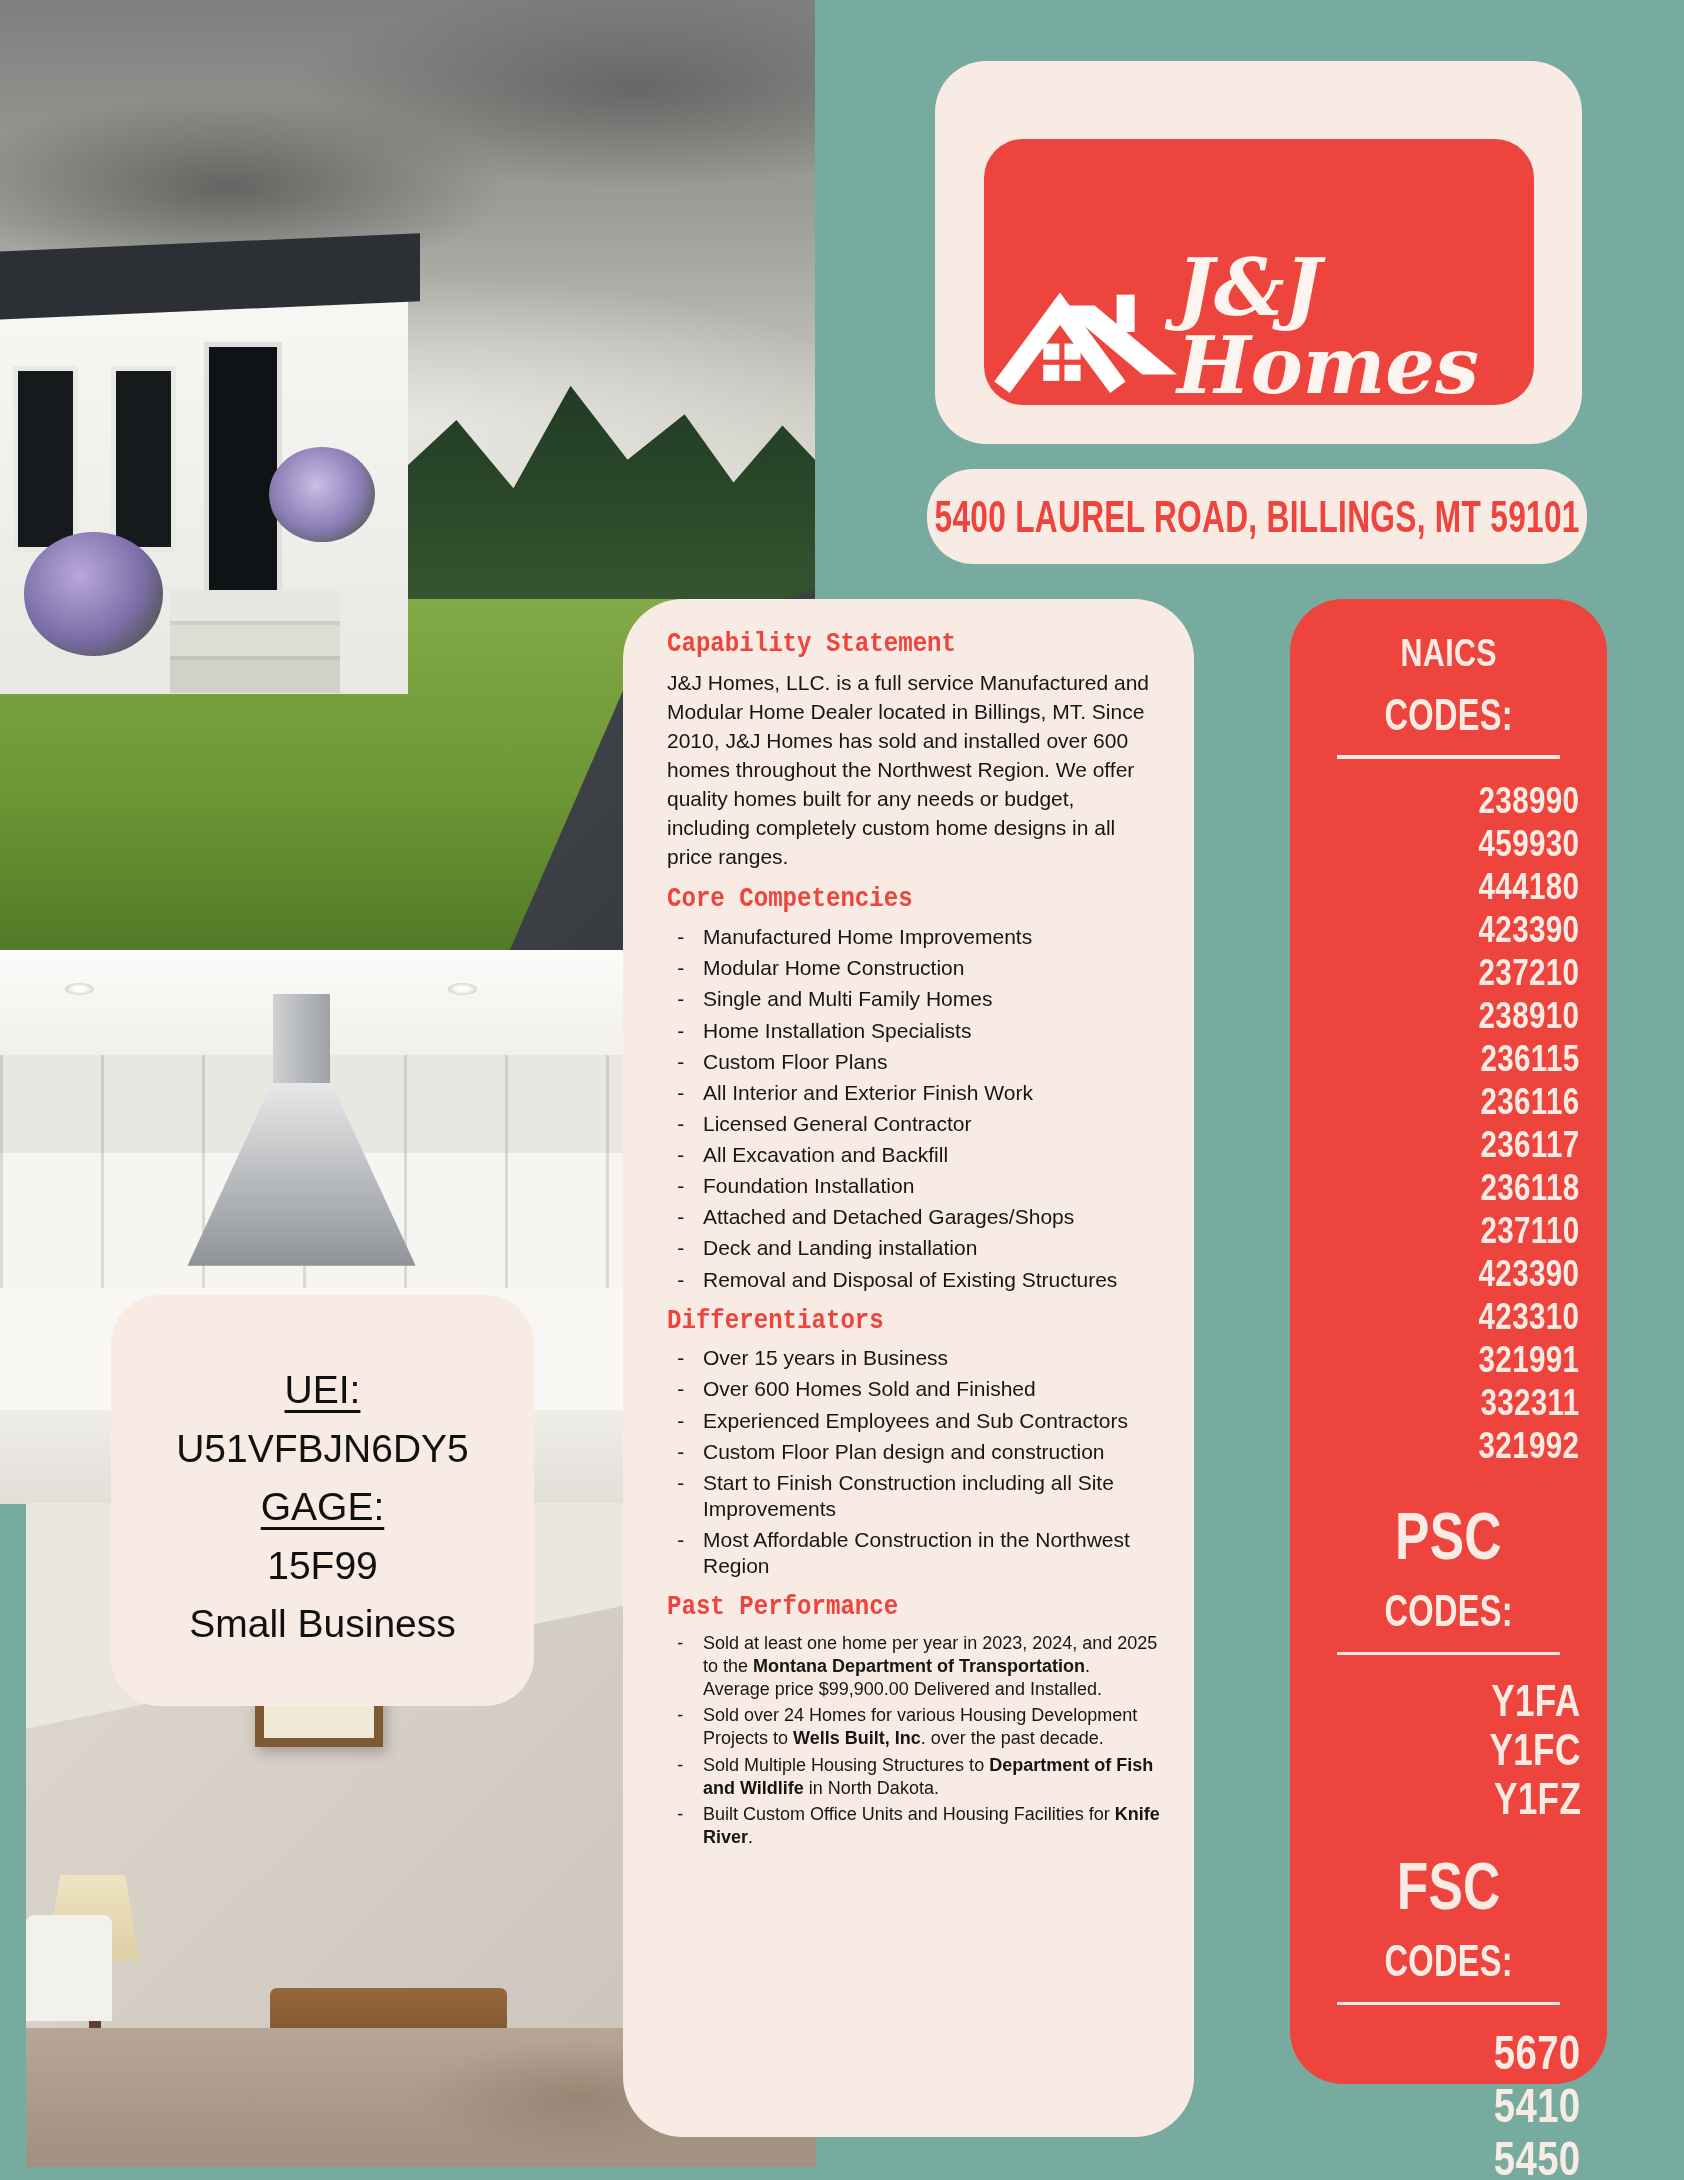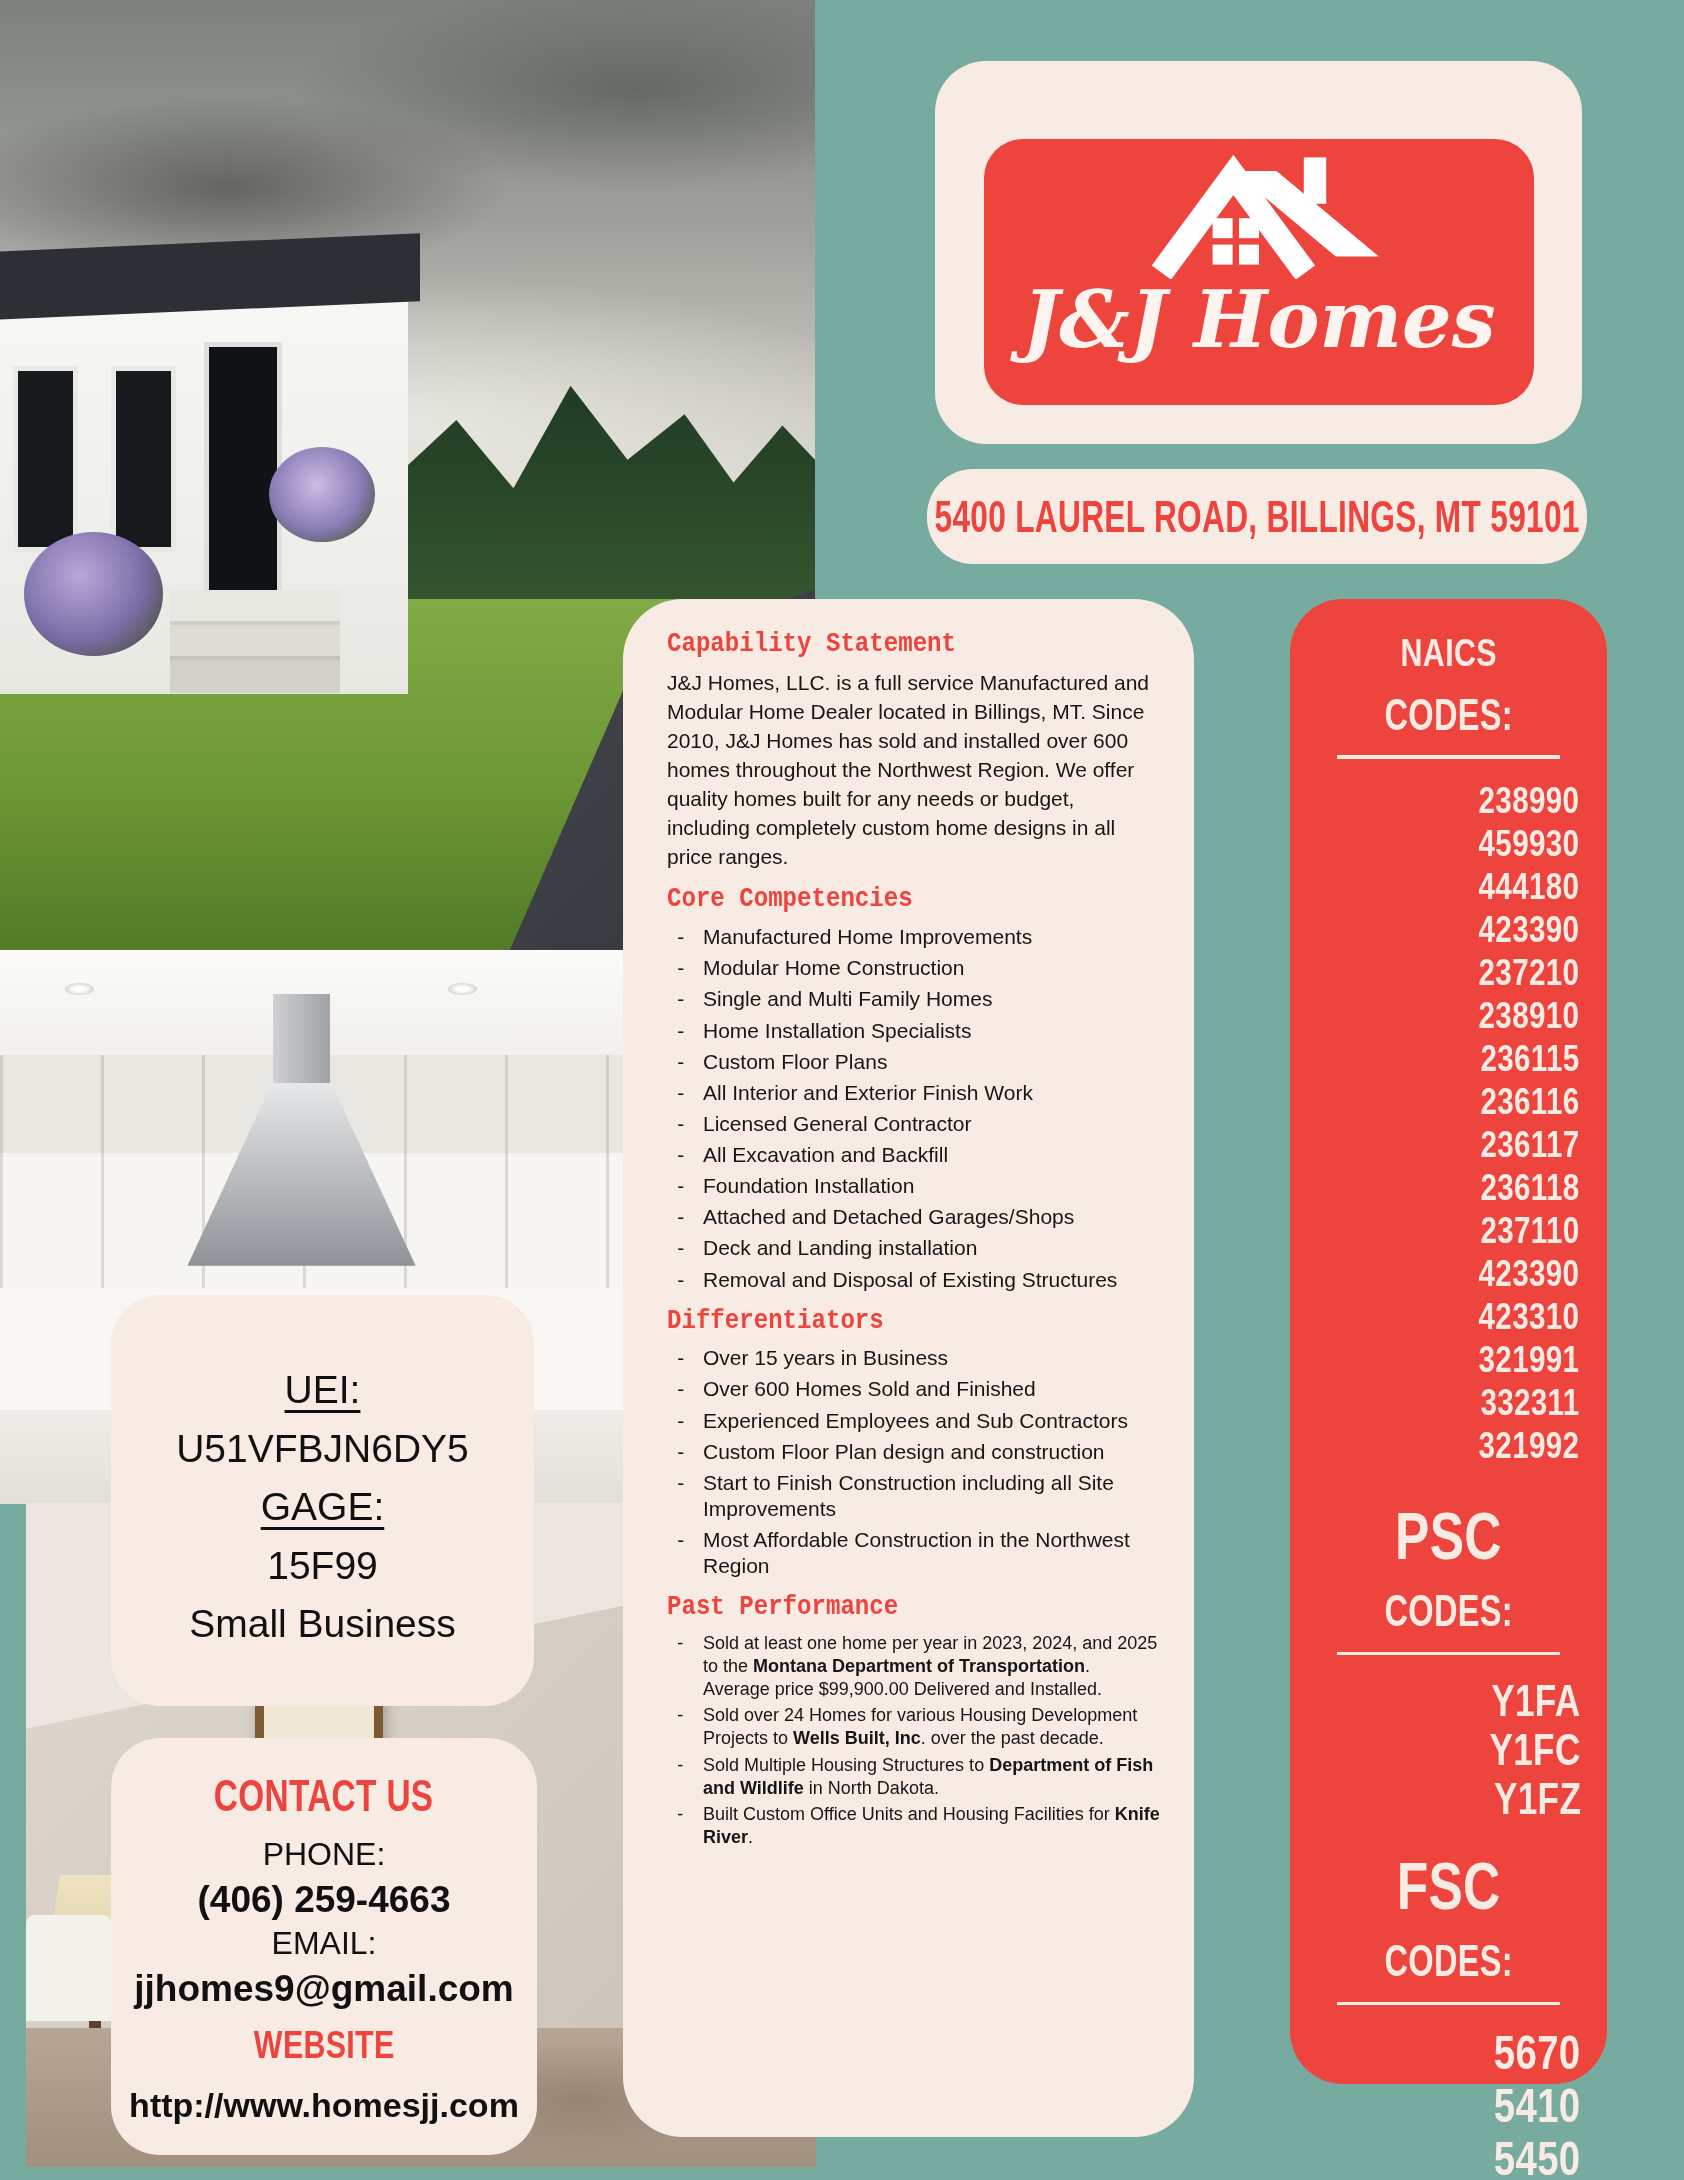--- a/index.html
+++ b/index.html
@@ -70,21 +70,21 @@
   .pb-pole{position:absolute;left:8%;top:69%;width:1.6%;height:17%;background:#5d4030;}
   .pb-bench{position:absolute;left:31%;top:73%;width:30%;height:9%;background:linear-gradient(180deg,#96683c,#7a5430);border-radius:6.8px;}
   .pb-bed{position:absolute;left:0;top:62%;width:11%;height:16%;background:#f3f1ec;border-radius:8.5px 8.5px 0 0;}
   .pb-carpet{position:absolute;left:0;bottom:0;right:0;height:21%;
     background:
       radial-gradient(ellipse 30% 60% at 70% 50%, rgba(90,70,50,.25), transparent 70%),
       linear-gradient(180deg,#b7a695,#a19080);}
   
   .logo-card{left:935px;top:61px;width:647px;height:383px;border-radius:51px;}
   .logo-box{position:absolute;left:49px;top:78px;width:550px;height:266px;border-radius:39px;background:var(--accent);
-    display:flex;flex-direction:column;align-items:center;justify-content:flex-start;}
+    display:flex;flex-direction:row;align-items:flex-end;justify-content:flex-start;}
   .logo-box svg{margin-top:12px;}
   .logo-script{font-family:"DejaVu Serif",serif;font-style:italic;font-weight:bold;color:#fdf4ef;font-size:78px;line-height:1;margin-top:1.7px;}
   
   .banner{left:927px;top:469px;width:660px;height:95px;border-radius:46px;display:flex;align-items:center;justify-content:center;}
   .banner .cond{font-size:44px;color:var(--accent);transform:scaleX(0.72);}
   
   .mid-panel{left:623px;top:599px;width:571px;height:1538px;border-radius:60px;box-sizing:border-box;
     padding:29px 34px 8.5px 44px;color:var(--ink);}
   .sec-h{margin:0 0 8.5px 0;font-size:28px;line-height:1.15;color:var(--accent);font-family:Liberation Mono, monospace;}
   .sec-h .cond{transform:scaleX(0.86);letter-spacing:0;}
@@ -270,24 +270,15 @@
   </div>
 
   <div class="abs card uei-box">
     <div class="u-underline">UEI: </div>
     <div>U51VFBJN6DY5</div>
     <div class="u-underline">GAGE:</div>
     <div>15F99</div>
     <div>Small Business</div>
   </div>
 
-  <div class="abs card contact-box">
-    <div class="c-head"><span class="cond">CONTACT US</span></div>
-    <div class="c-label">PHONE:</div>
-    <div class="c-strong">(406) 259-4663</div>
-    <div class="c-label">EMAIL:</div>
-    <div class="c-strong">jjhomes9@gmail.com</div>
-    <div class="c-web"><span class="cond">WEBSITE</span></div>
-    <div class="c-url">http://www.homesjj.com</div>
-  </div>
 
 </div>
 
 
 </body></html>

